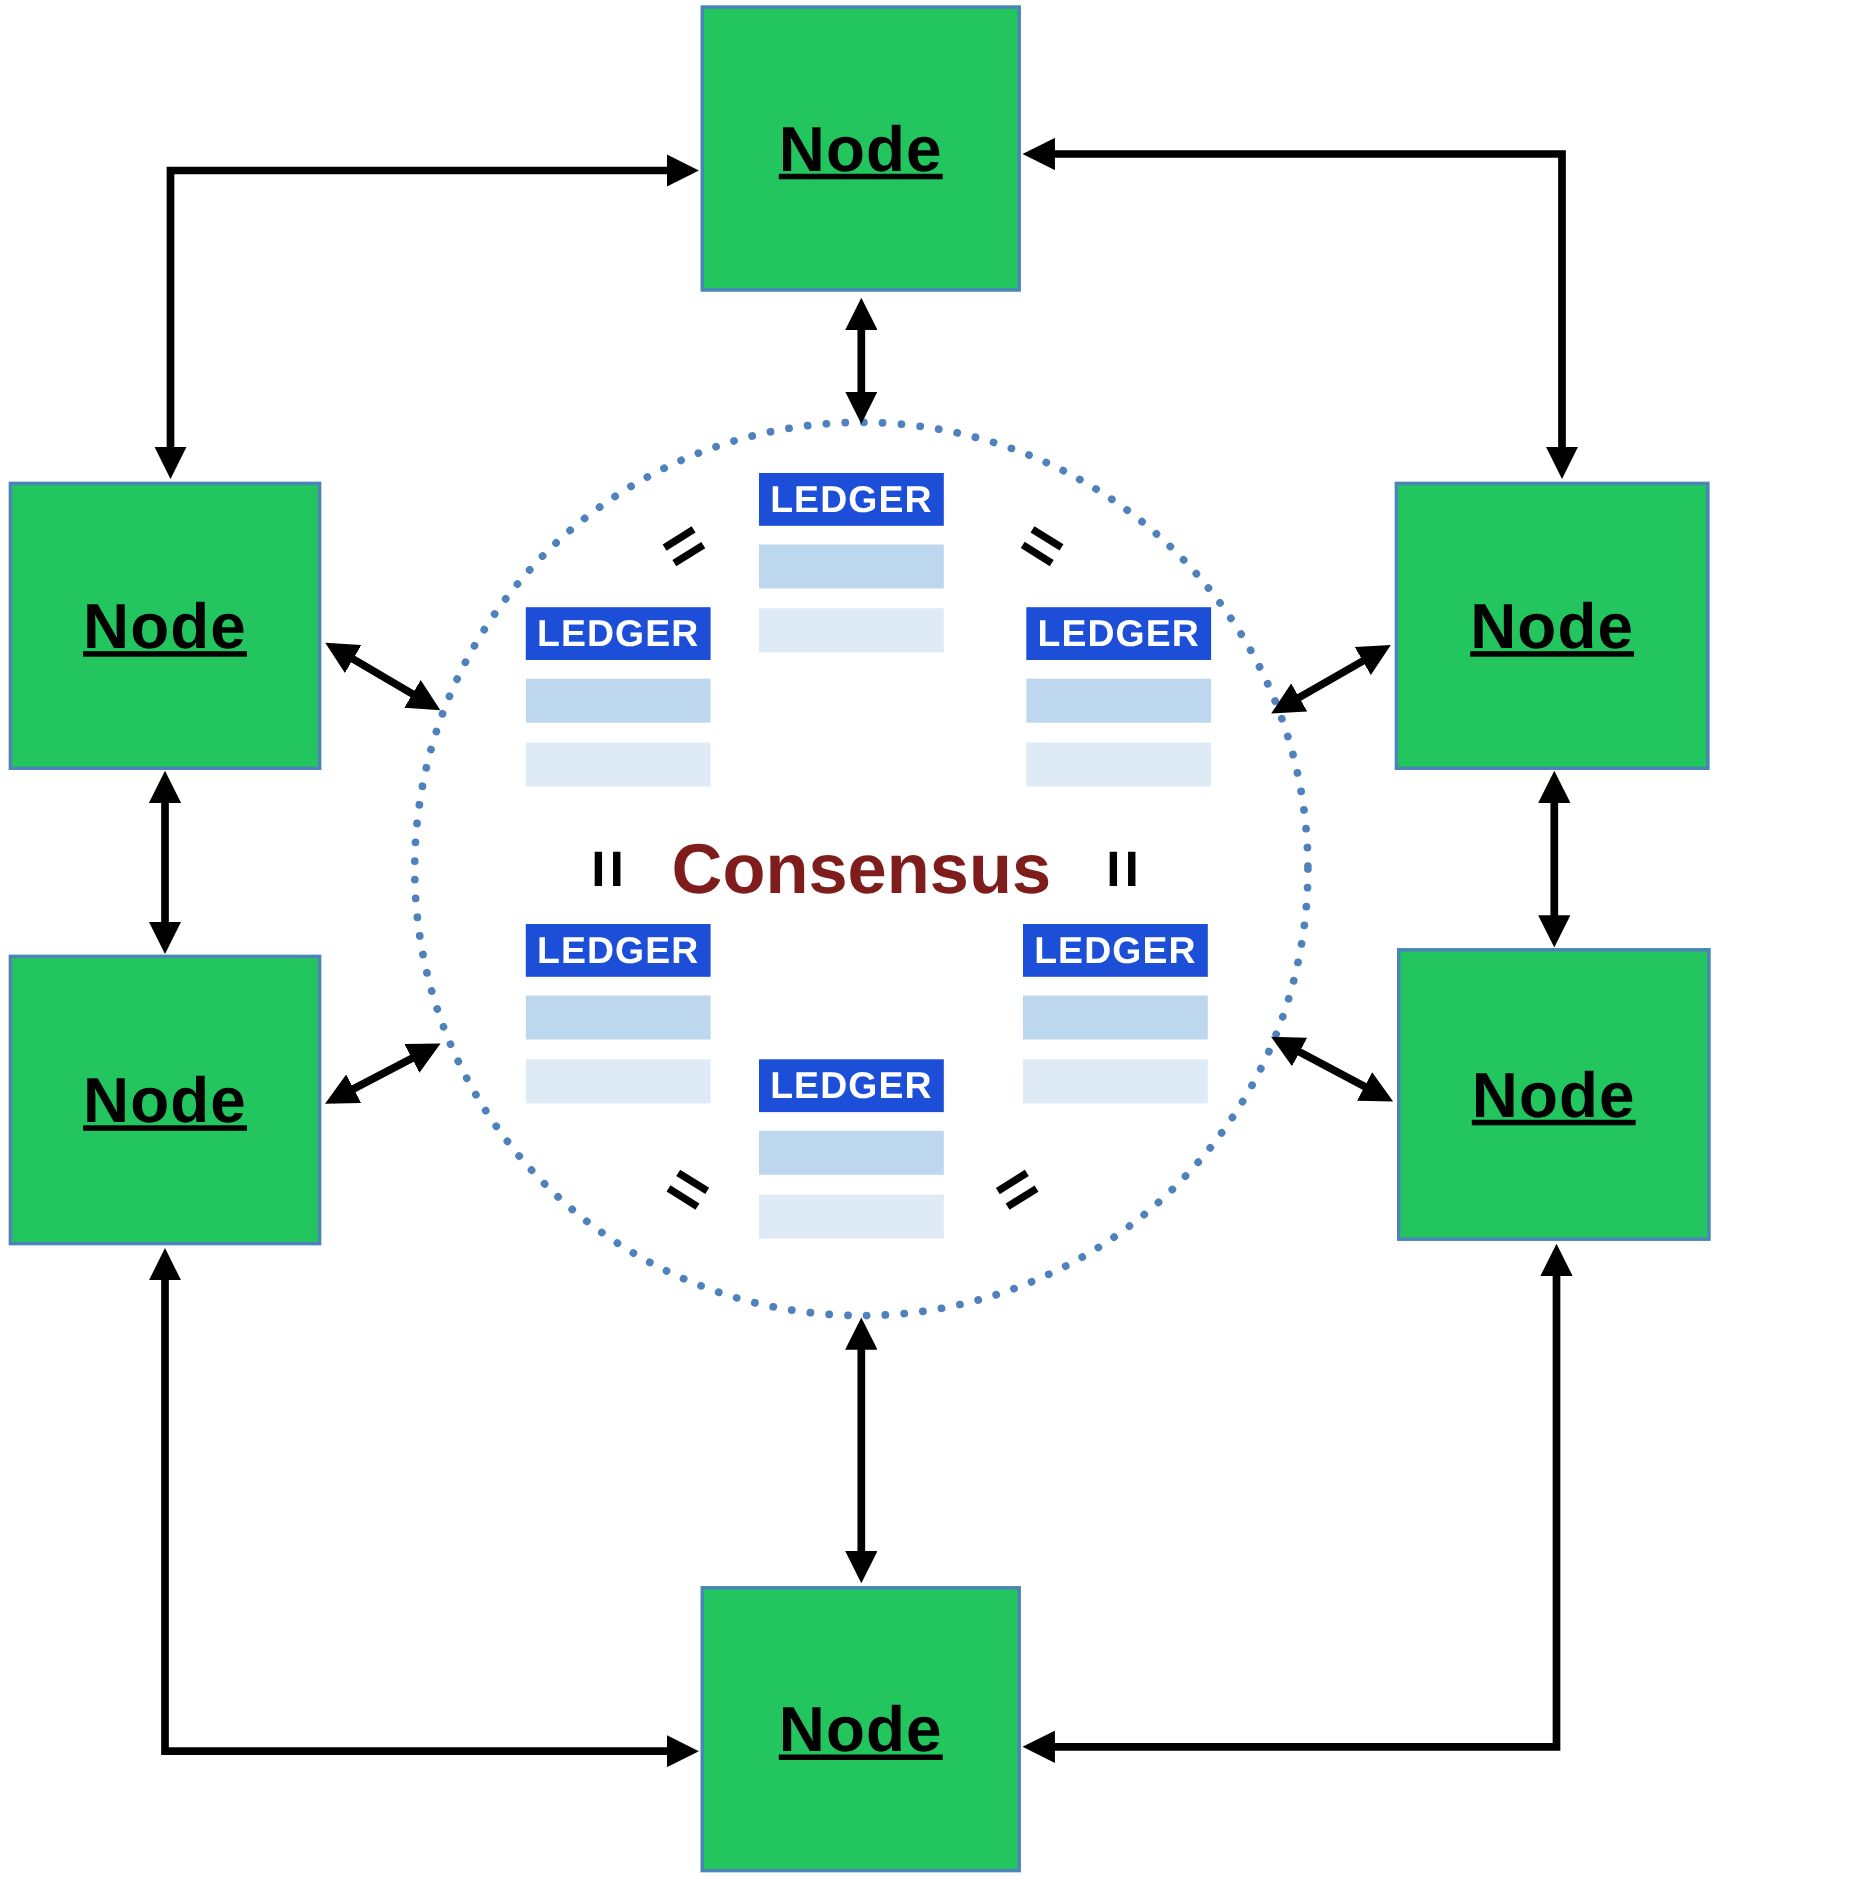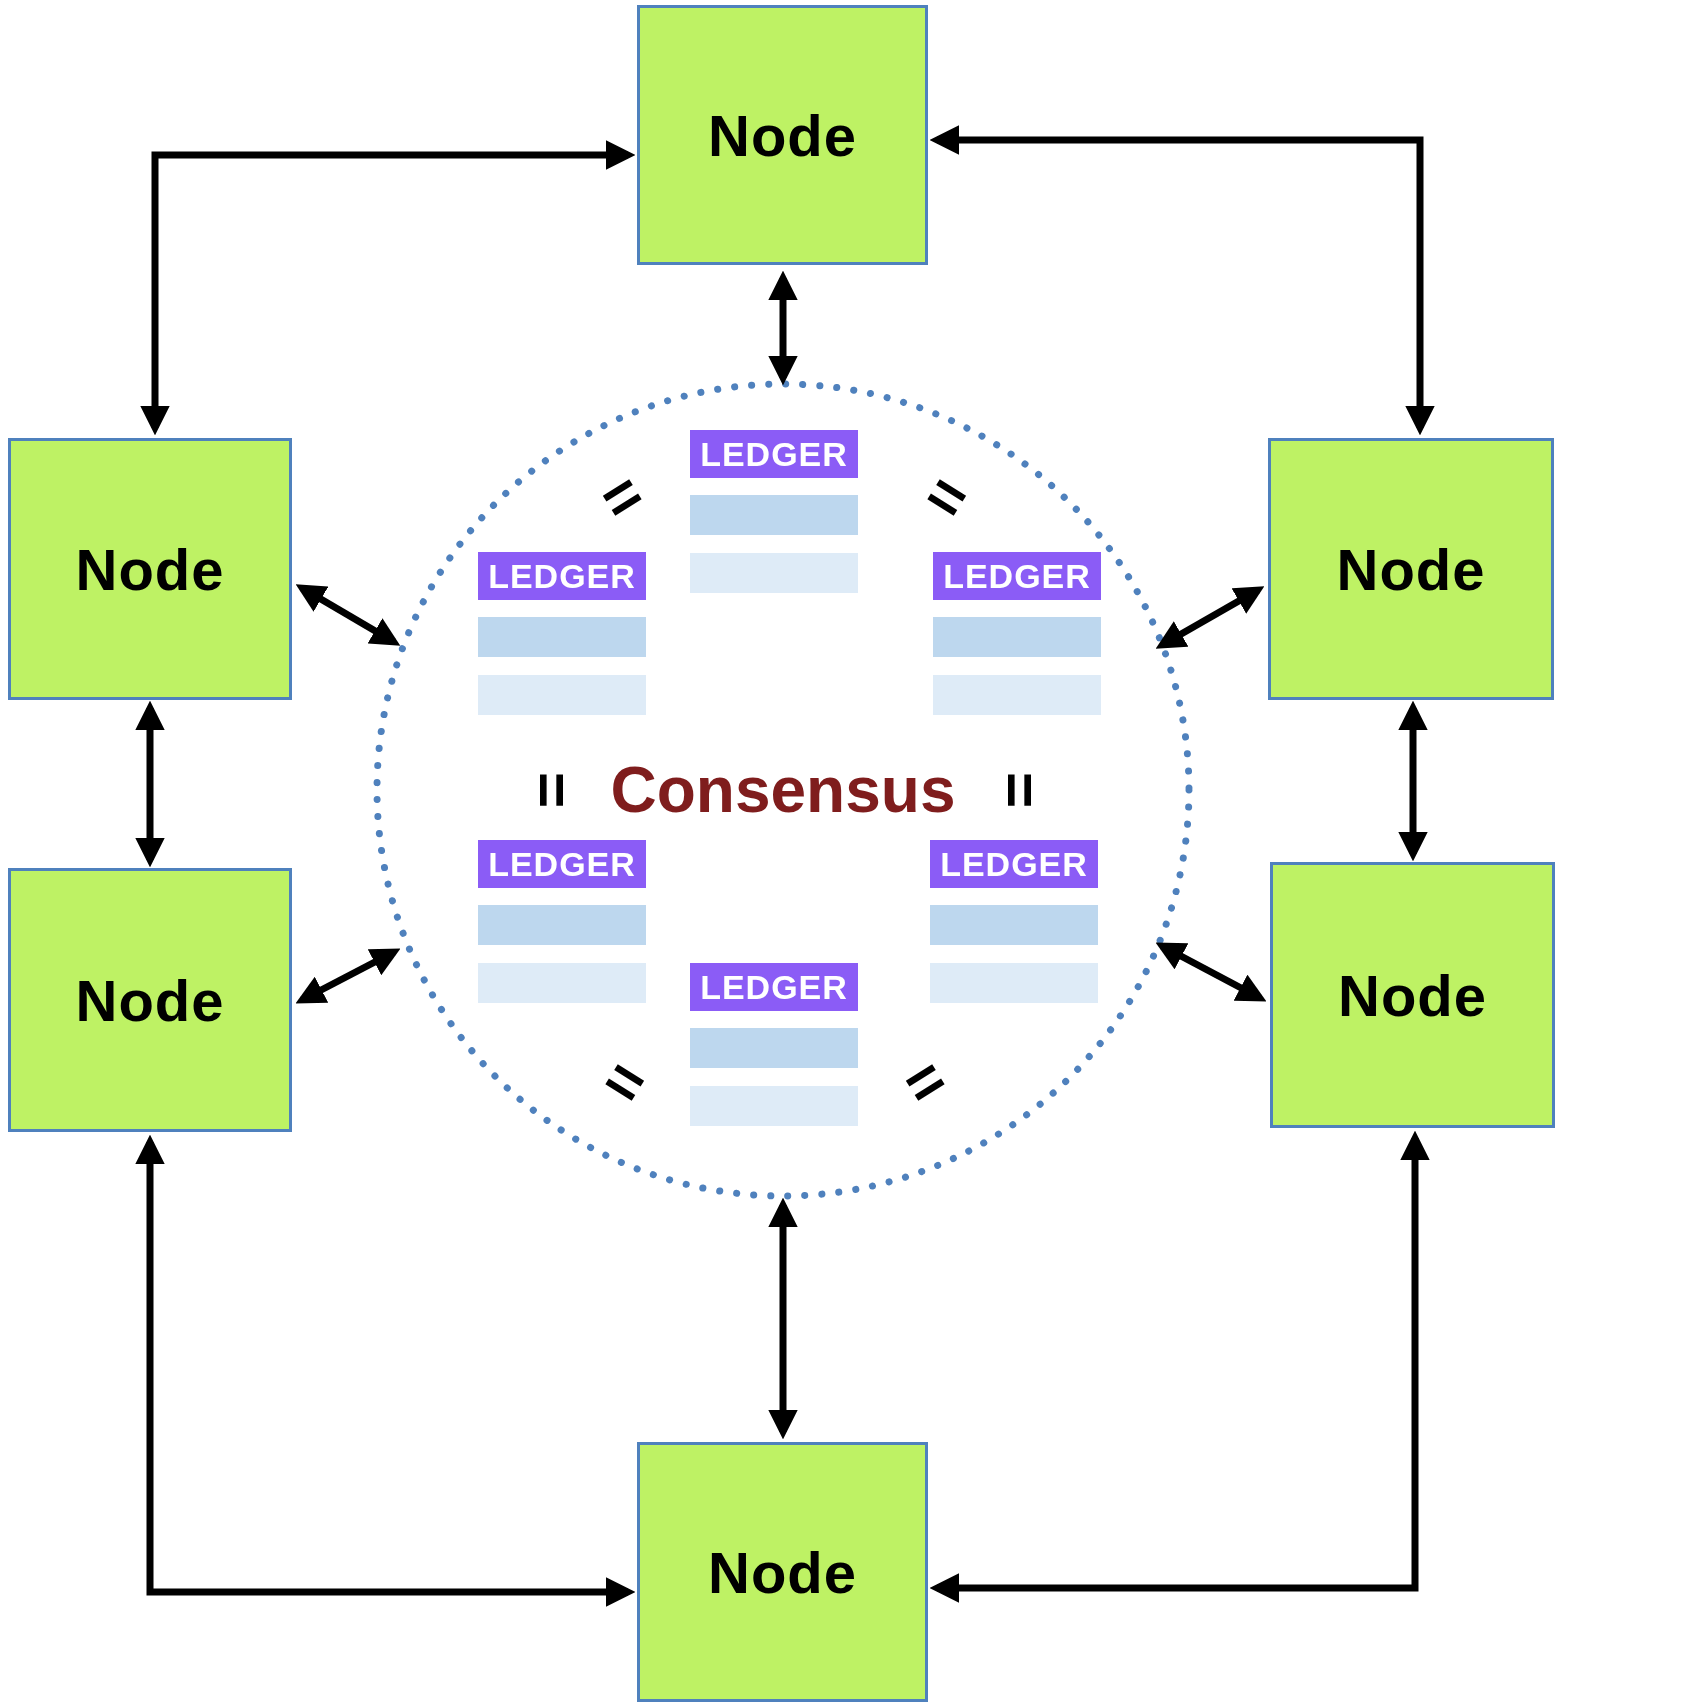--- a/index.html
+++ b/index.html
@@ -17,27 +17,28 @@
   }
   .arrow-layer {
     position: absolute;
     left: 0;
     top: 0;
     z-index: 1;
   }
   
   .node {
     position: absolute;
-    background: #bef264;
+    background: #22c55e;
     border: 3px solid #4f81bd;
     display: flex;
     align-items: center;
     justify-content: center;
     z-index: 3;
     box-sizing: border-box;
+    text-decoration: underline;
   }
   .node-label {
     font-size: 58px;
     font-weight: 700;
     color: #000000;
     letter-spacing: 1px;
   }
   .node-top         { left: 637px;  top: 5px;    width: 291px; height: 260px; }
   .node-left-upper  { left: 8px;    top: 438px;  width: 284px; height: 262px; }
   .node-right-upper { left: 1268px; top: 438px;  width: 286px; height: 262px; }
@@ -46,21 +47,21 @@
   .node-bottom      { left: 637px;  top: 1442px; width: 291px; height: 260px; }
 
   
   .ledger {
     position: absolute;
     width: 168px;
     z-index: 2;
   }
   .ledger-header {
     height: 48px;
-    background: #8b5cf6;
+    background: #1d4ed8;
     color: #ffffff;
     font-size: 34px;
     font-weight: 600;
     letter-spacing: 1px;
     display: flex;
     align-items: center;
     justify-content: center;
     margin-bottom: 17px;
   }
   .ledger-row {

